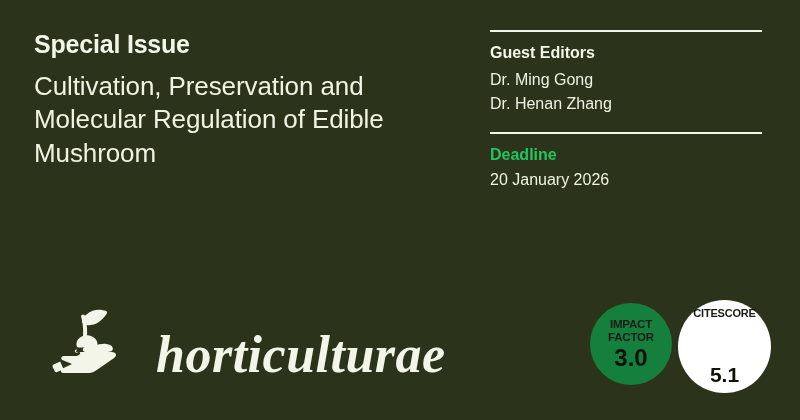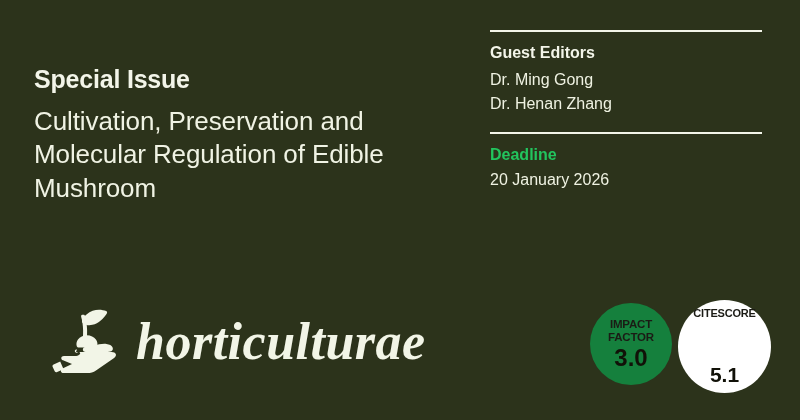--- a/index.html
+++ b/index.html
@@ -22,21 +22,20 @@
     left:34px;
     top:30px;
     width:440px;
   }
   .kicker {
     font-size:25px;
     font-weight:bold;
     color:#f3f5e9;
     letter-spacing:-0.2px;
     line-height:1.18;
-    margin-top:35px;
   }
   .si-title {
     margin-top:10px;
     font-size:26px;
     font-weight:400;
     color:#f0f3e4;
     line-height:1.30;
     letter-spacing:-0.1px;
   }
 
@@ -81,21 +80,22 @@
     color:#eff2e2;
     line-height:1.25;
   }
 
   
   .logo {
     position:absolute;
     left:46px;
     top:300px;
     display:flex;
-    align-items:center;
+    align-items:flex-end;
+    gap:20px;
   }
   .logo-mark {
     width:84px;
     height:78px;
     display:block;
     flex:0 0 auto;
   }
   .logo-word {
     margin-left:6px;
     font-family:"Liberation Serif", serif;

